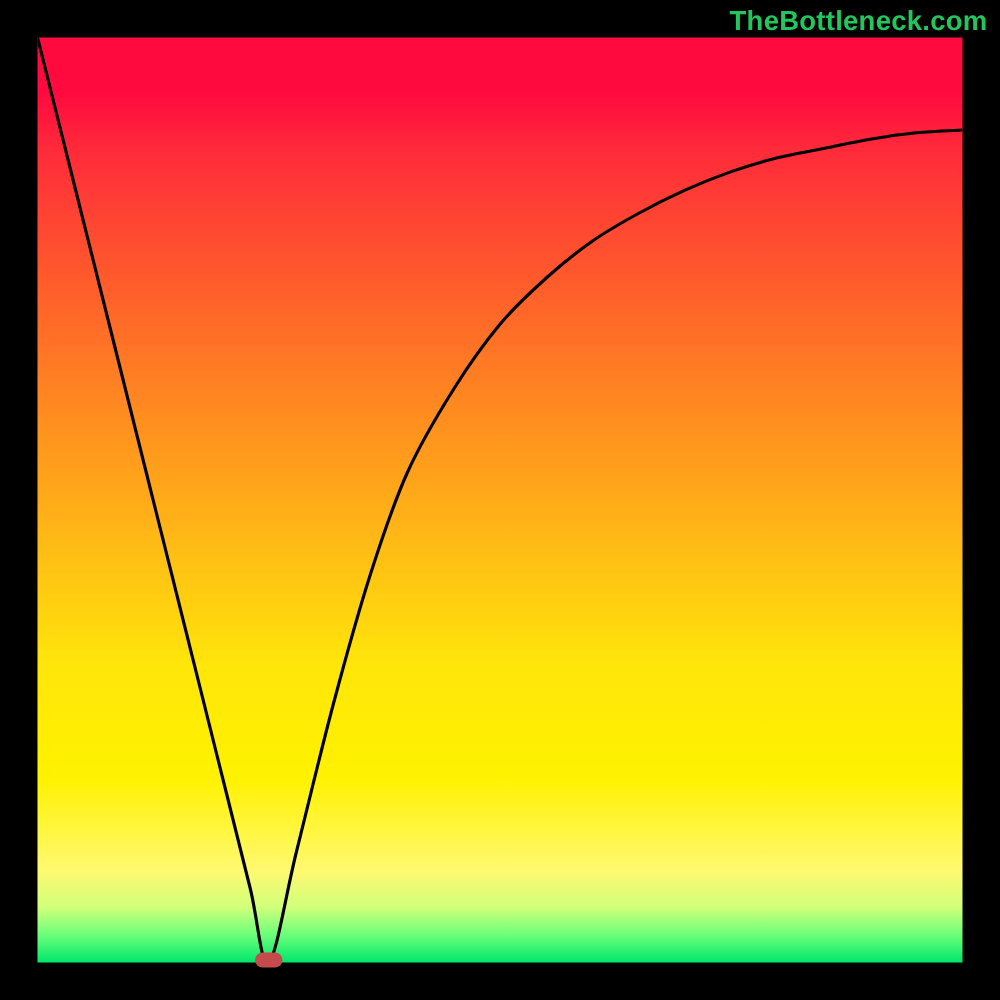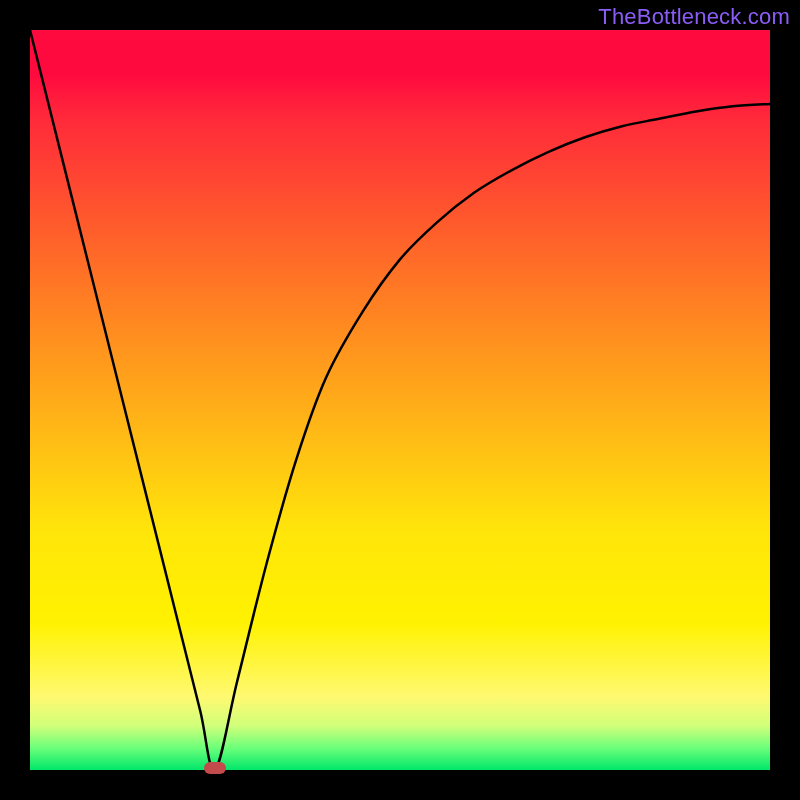--- a/index.html
+++ b/index.html
@@ -35,23 +35,23 @@
       #fff970 90%,
       #d2ff7a 94%,
       #6cff7a 97%,
       #00e66a 100%
     );
   }
   .attribution {
     position: absolute;
     top: 4px;
     right: 10px;
-    color: #8b5cf6;
+    color: #22c55e;
     font-size: 22px;
-    font-weight: 400;
+    font-weight: 700;
     letter-spacing: 0.2px;
     margin-left: 44px;
   }
   svg.curve {
     position: absolute;
     left: 0;
     top: 0;
     width: 740px;
     height: 740px;
   }

